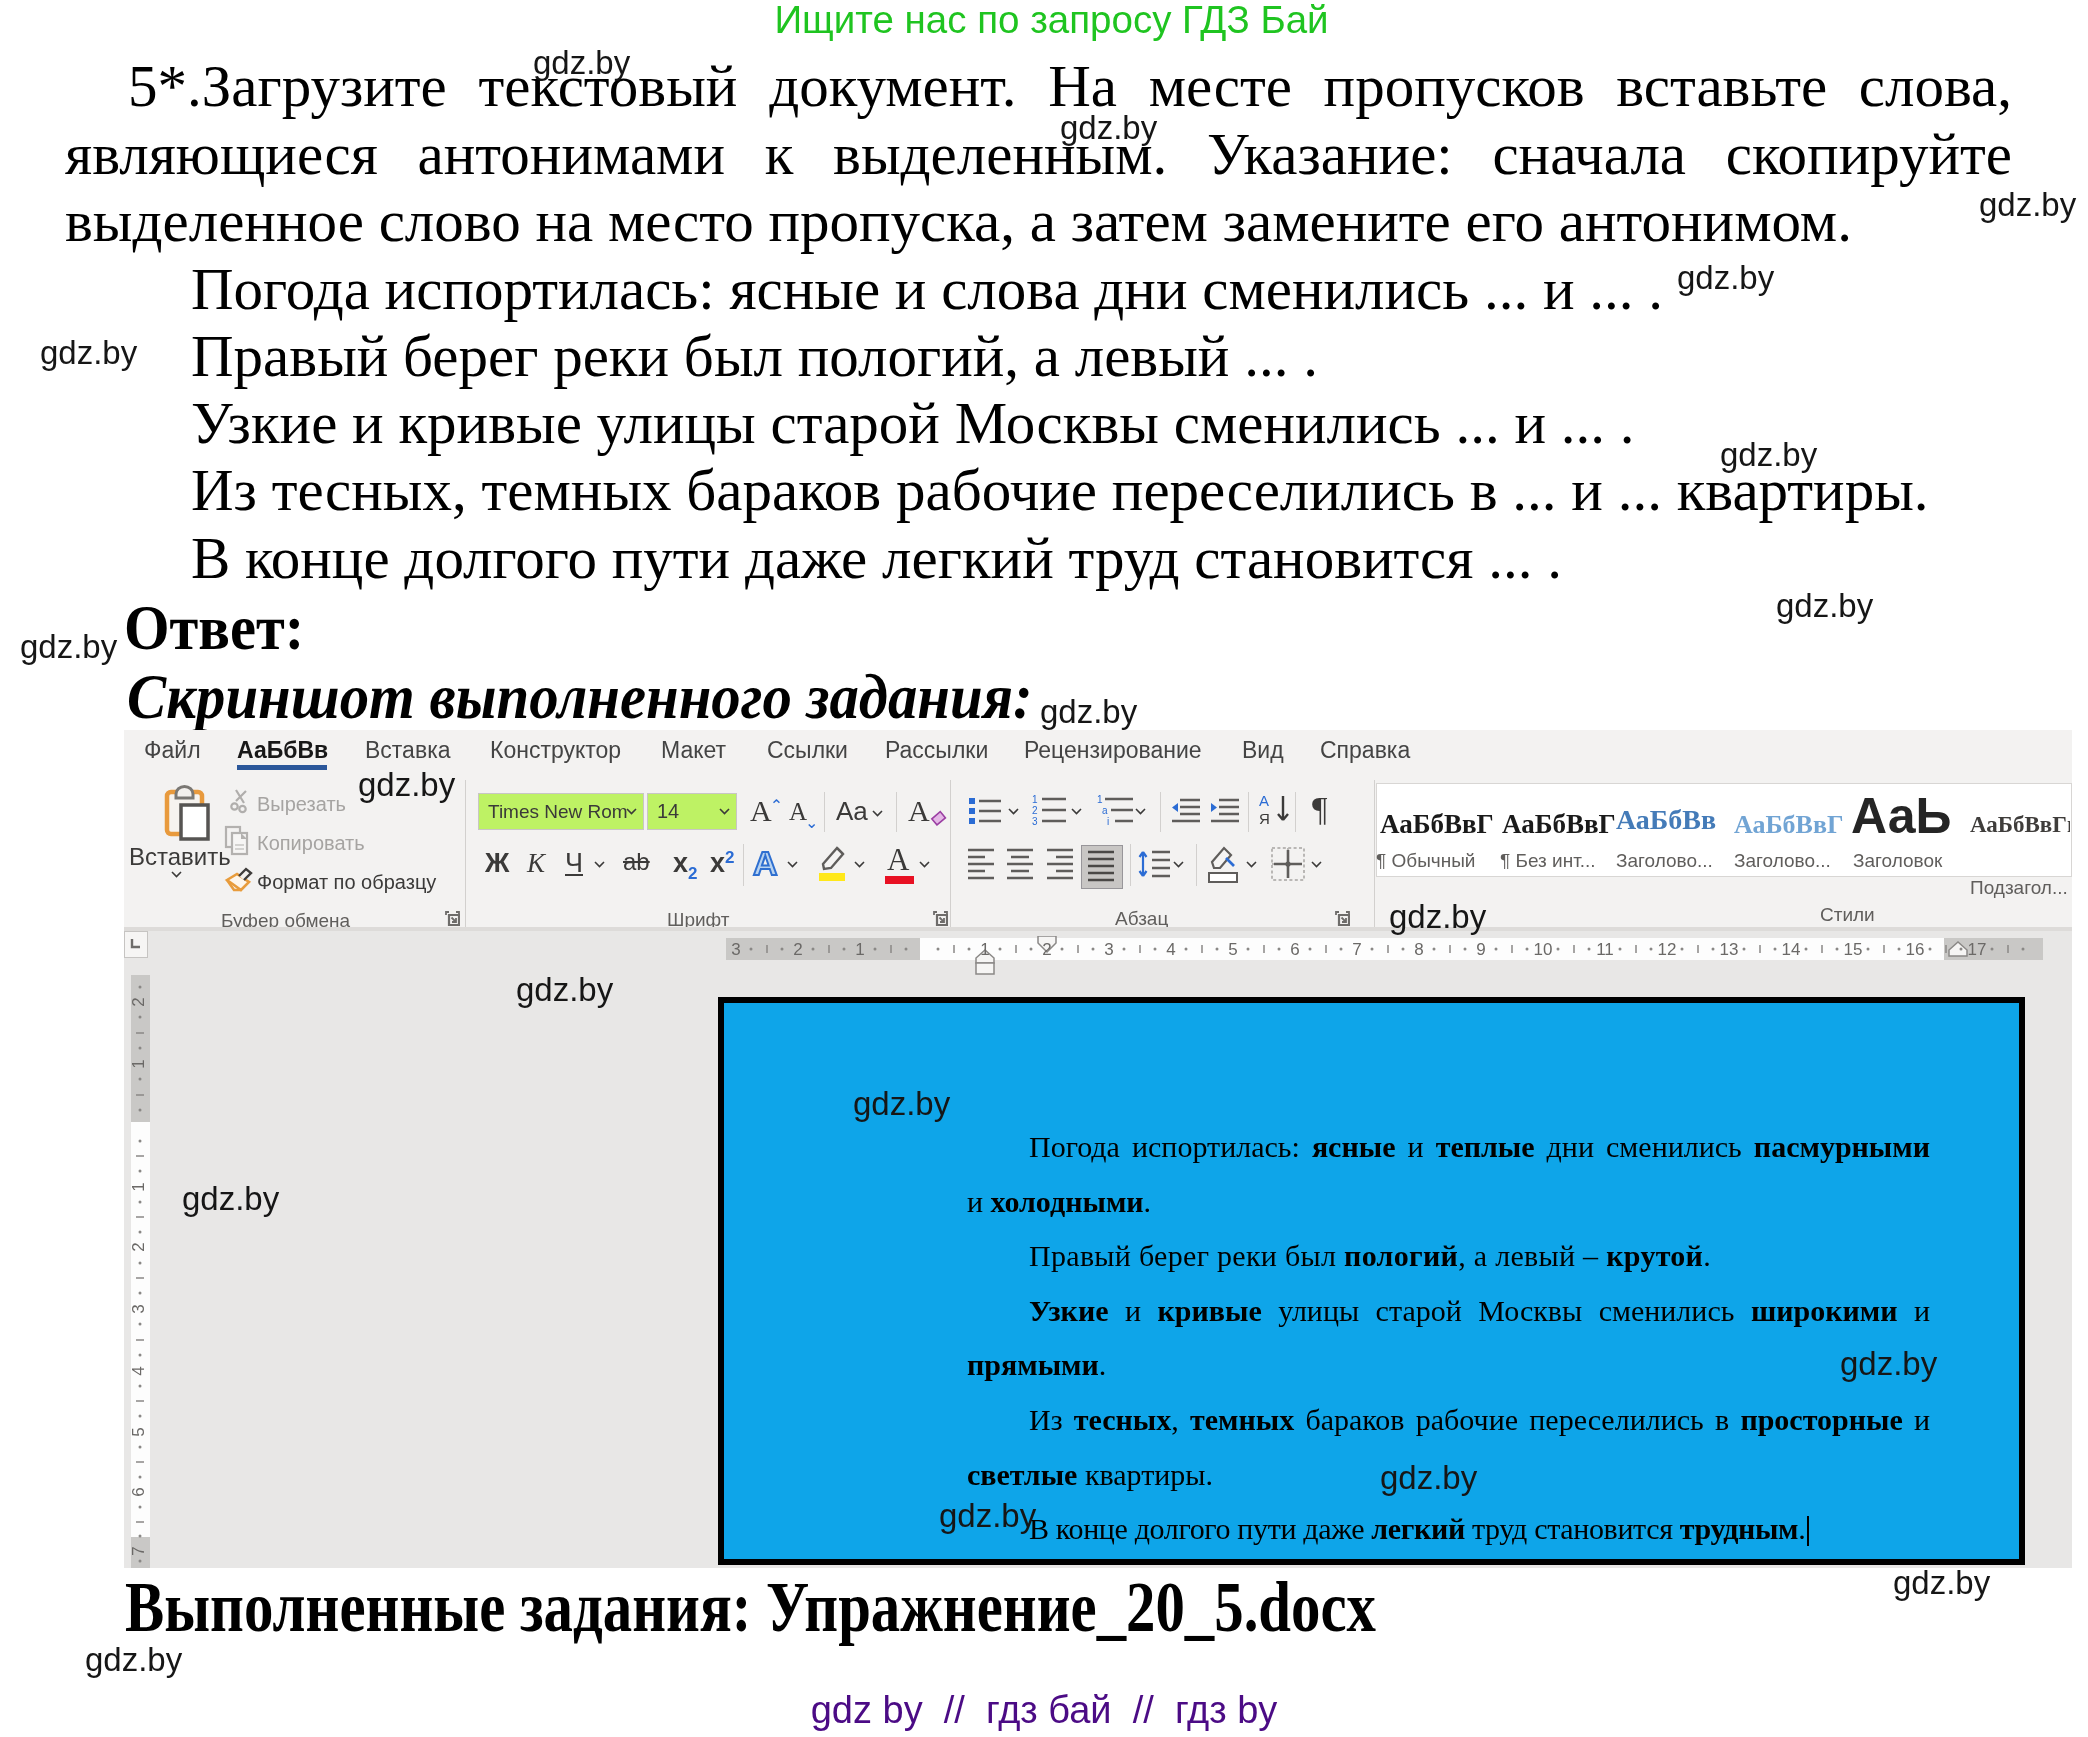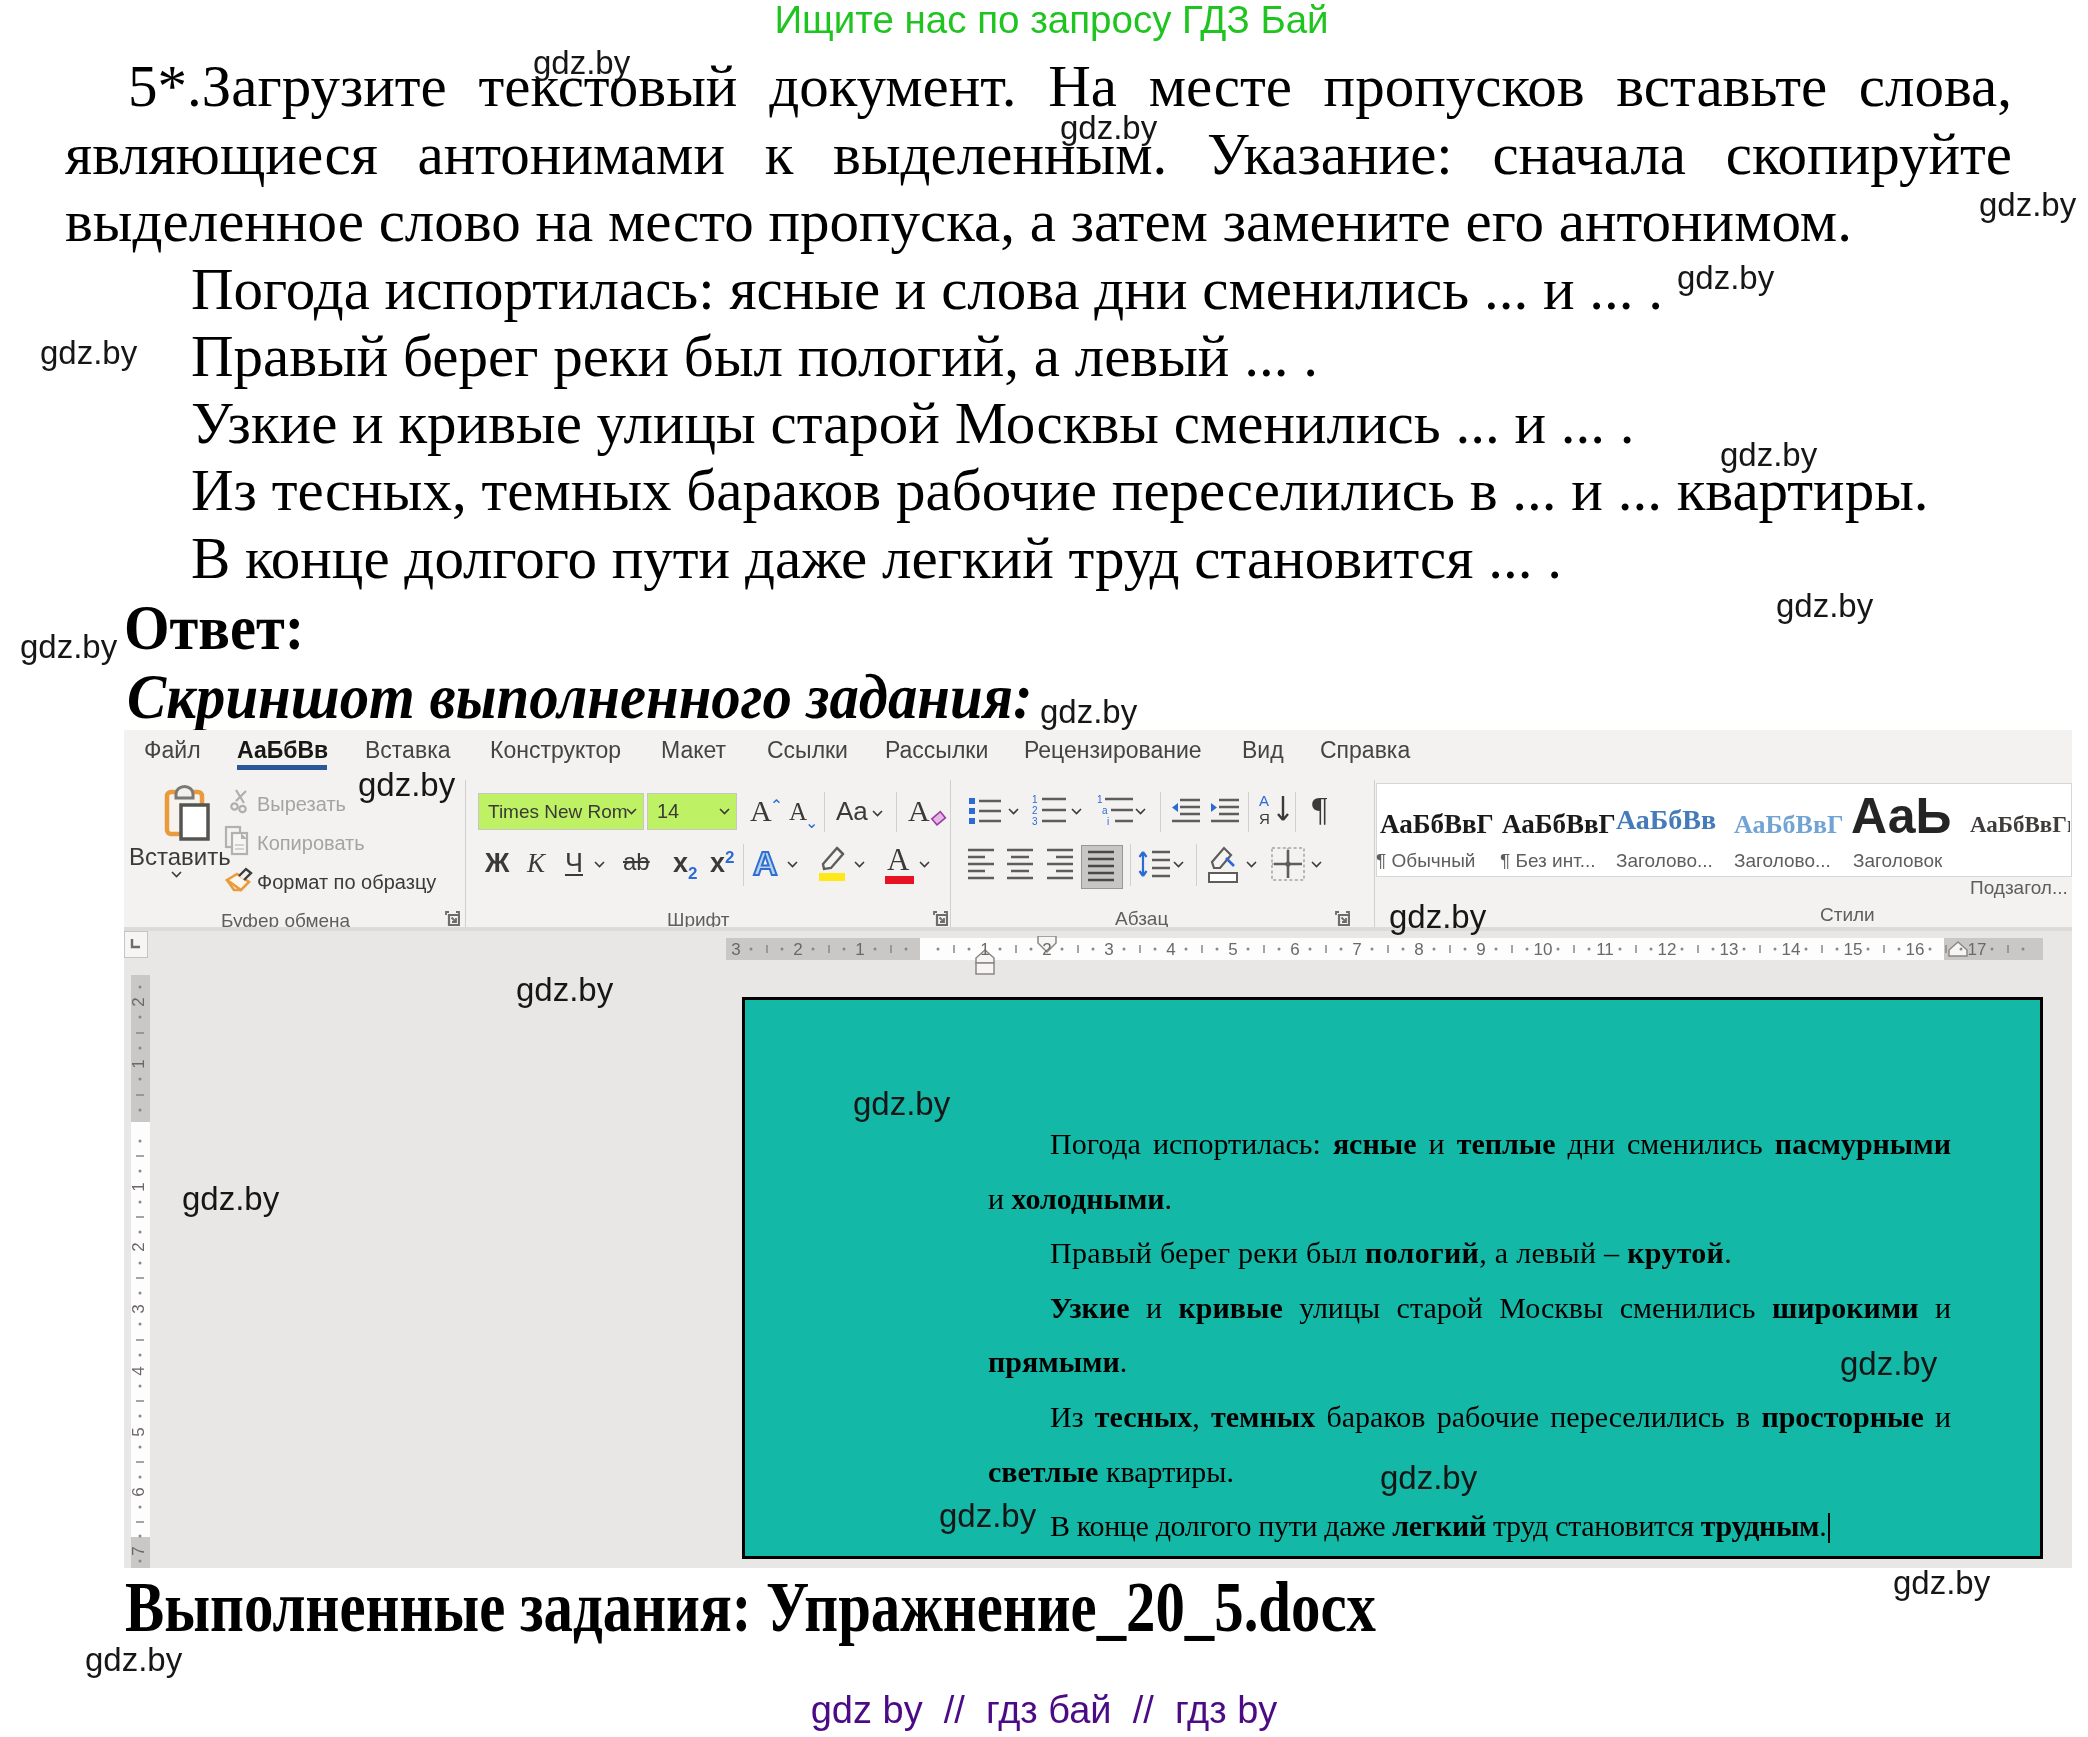--- a/index.html
+++ b/index.html
@@ -28,21 +28,21 @@
   #shot .t.sel{color:#181818;font-weight:bold;}
   #shot .tabline{position:absolute;left:113px;top:35px;width:90px;height:5px;background:#2b579a;}
   .ic{position:absolute;}
   .rtxt{position:absolute;font-size:20px;color:#3b3a39;white-space:nowrap;}
   .gray{color:#a6a4a2;}
   .glabel{position:absolute;font-size:19px;color:#605e5c;white-space:nowrap;}
   .vsep{position:absolute;width:1px;background:#d2d0ce;}
   .combo{position:absolute;background:#bef264;border:1px solid #c8c6c4;font-size:20px;color:#3b3a39;}
   .launch{position:absolute;width:15px;height:15px;}
   .chev{position:absolute;width:11px;height:7px;}
-  #page{position:absolute;left:618px;top:267px;width:1295px;height:556px;background:#14b8a6;border:3px solid #000000;}
+  #page{position:absolute;left:594px;top:267px;width:1295px;height:556px;background:#0ea5e9;border:6px solid #000000;}
   #doctext{position:absolute;left:243px;top:117px;width:963px;font-family:"Liberation Serif",serif;
            font-size:30px;line-height:54.6px;color:#000;}
   #doctext .j{text-align:justify;text-align-last:justify;}
   #doctext .fi{text-indent:62px;}
   .styleitem{position:absolute;white-space:nowrap;font-weight:bold;}
 </style>
 </head>
 <body>
 <div class="green">Ищите нас по запросу ГДЗ Бай</div>
 

